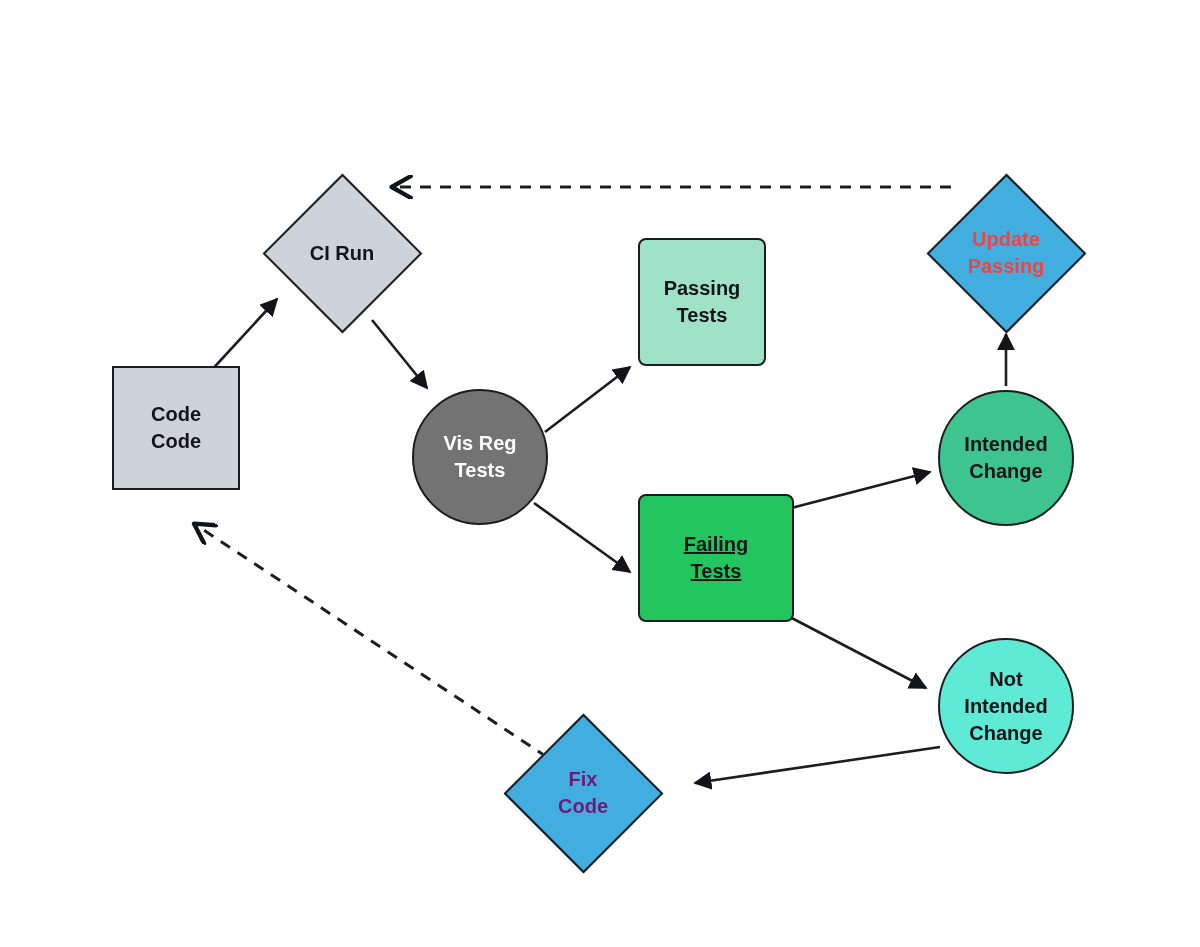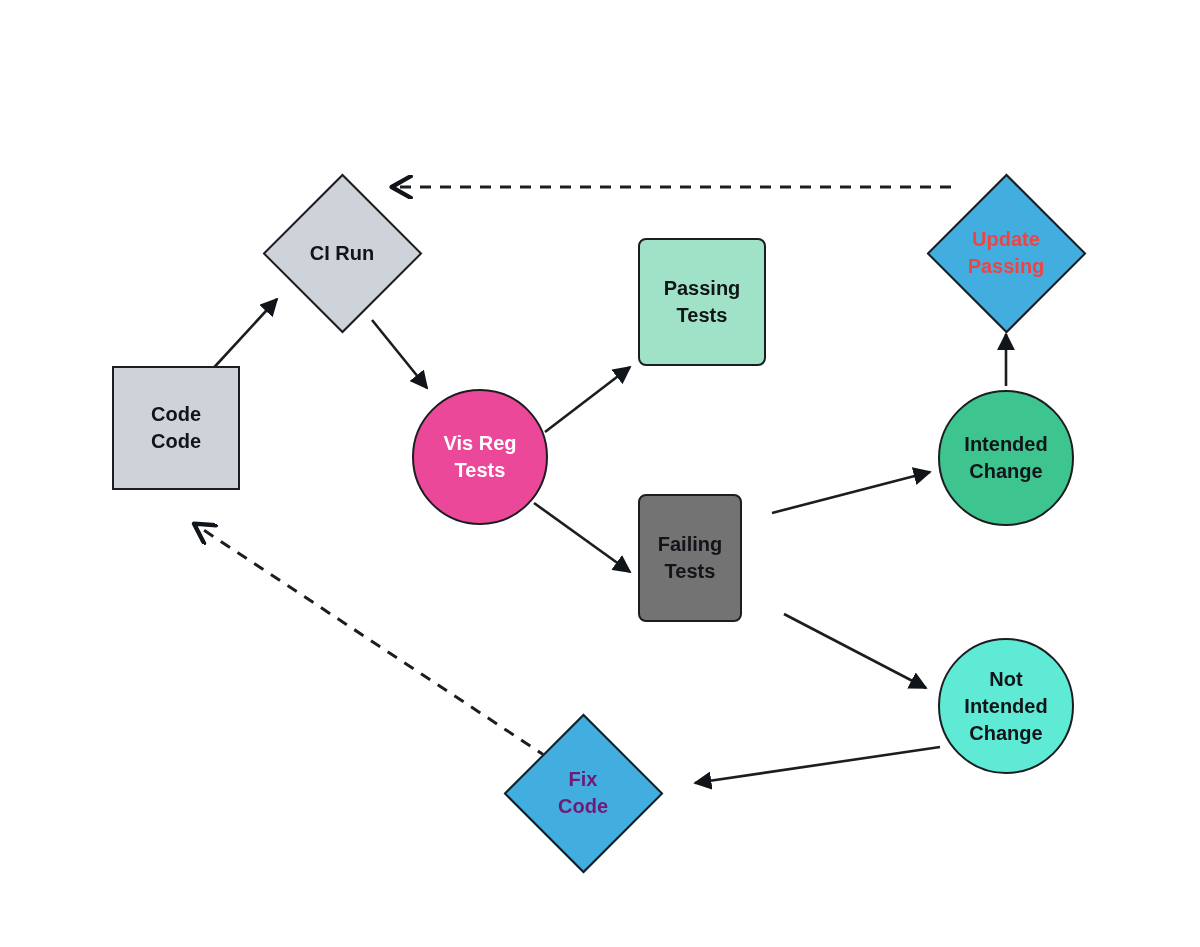--- a/index.html
+++ b/index.html
@@ -122,29 +122,29 @@
       <div class="node shape-rect" style="left: 112px; top: 366px; width: 128px; height: 124px; color: rgb(17, 20, 24); background: rgb(206, 211, 218);">
         <span class="line">Code</span>
         <span class="line">Code</span>
       </div>
       <div class="node shape-diamond" style="left: 262px; top: 173px; width: 160px; height: 160px; color: rgb(17, 20, 24);">
         <div class="diamond-bg" style="background: rgb(206, 211, 218);"></div>
         <div class="diamond-label">
           <span class="line">CI Run</span>
         </div>
       </div>
-      <div class="node shape-circle" style="left: 412px; top: 389px; width: 136px; height: 136px; color: rgb(255, 255, 255); background: #ec4899;">
+      <div class="node shape-circle" style="left: 412px; top: 389px; width: 136px; height: 136px; color: rgb(255, 255, 255); background: #737373;">
         <span class="line">Vis Reg</span>
         <span class="line">Tests</span>
       </div>
       <div class="node shape-round" style="left: 638px; top: 238px; width: 128px; height: 128px; color: rgb(17, 20, 24); background: rgb(160, 226, 200);">
         <span class="line">Passing</span>
         <span class="line">Tests</span>
       </div>
-      <div class="node shape-round" style="left: 638px; top: 494px; width: 104px; height: 128px; color: rgb(17, 20, 24); background: #737373;">
+      <div class="node shape-round" style="left: 638px; top: 494px; width: 156px; height: 128px; color: rgb(17, 20, 24); background: #22c55e; text-decoration: underline;">
         <span class="line">Failing</span>
         <span class="line">Tests</span>
       </div>
       <div class="node shape-diamond" style="left: 926px; top: 173px; width: 160px; height: 160px; color: #ef4444;">
         <div class="diamond-bg" style="background: rgb(66, 174, 224);"></div>
         <div class="diamond-label">
           <span class="line">Update</span>
           <span class="line">Passing</span>
         </div>
       </div>

